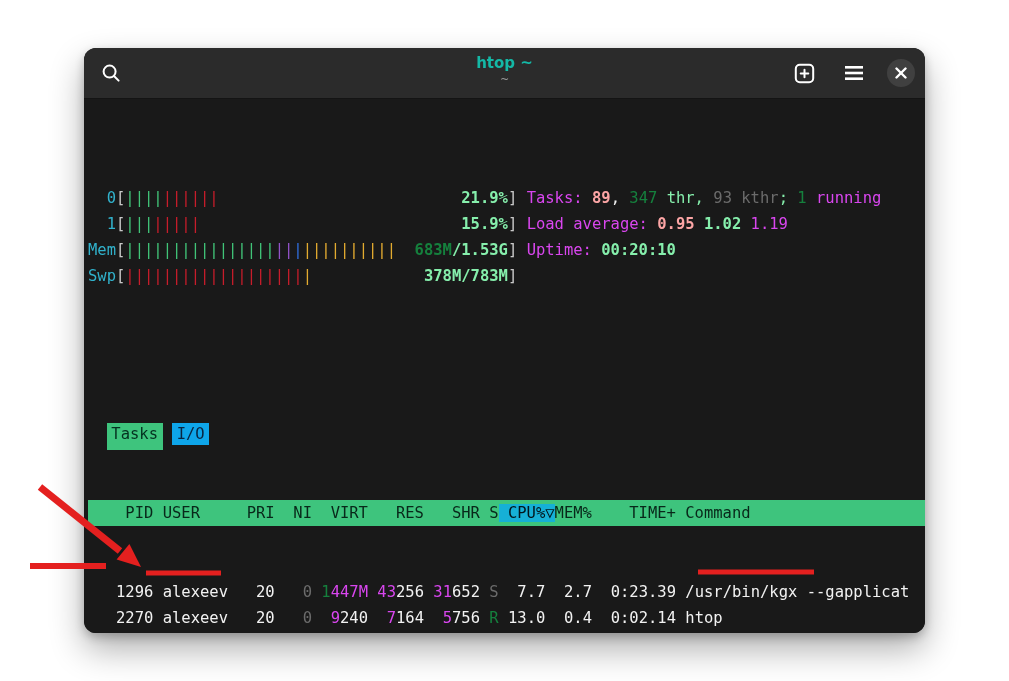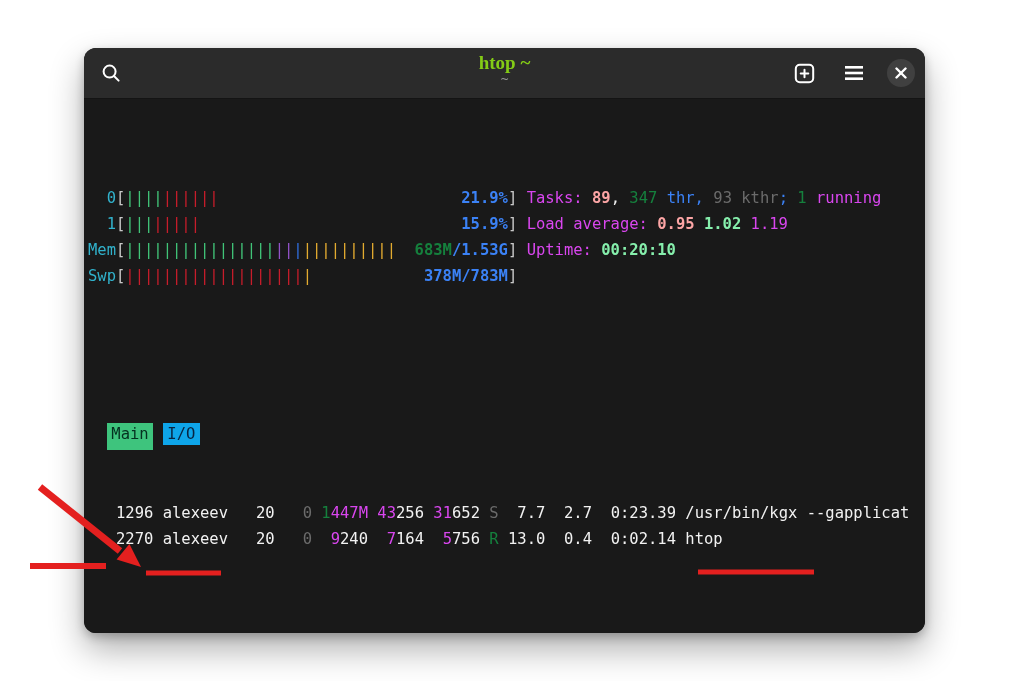--- a/index.html
+++ b/index.html
@@ -10,37 +10,37 @@
           overflow:hidden;}
   
   .titlebar{height:50px;background:#2b2b2b;position:relative;display:flex;align-items:center;
             border-bottom:1px solid #141414;}
   .tb-btn{background:transparent;border:none;width:34px;height:34px;display:flex;align-items:center;
           justify-content:center;cursor:pointer;padding:0;}
   .tb-left{margin-left:10px;}
   .tb-right{position:absolute;right:10px;top:0;height:50px;display:flex;align-items:center;gap:16px;}
   .close-btn{width:28px;height:28px;border-radius:50%;background:#404040;}
   .title-block{position:absolute;left:0;right:0;top:5px;text-align:center;pointer-events:none;}
-  .title{color:#84cc16;font-weight:bold;font-size:19px;line-height:20px;font-family:Liberation Serif, serif;}
+  .title{color:#14b8a6;font-weight:bold;font-size:15px;line-height:20px;}
   .subtitle{color:#9a9a9a;font-size:11px;line-height:13px;}
   
   .term{position:absolute;top:51px;left:0;right:0;bottom:0;background:#191919;
         font-family:"DejaVu Sans Mono","Liberation Mono",monospace;
         font-size:15.5px;line-height:26.3px;color:#f2f2f2;
         padding:33px 0 0 4px;white-space:pre;overflow:hidden;}
   .line{height:26.3px;}
   .mlab{color:#31b2cc;}
   .brk{color:#c9c9c9;}
   .interior{display:inline-block;width:41ch;position:relative;vertical-align:top;}
   .mval{position:absolute;right:0;top:0;font-weight:bold;}
   
   .w{color:#f2f2f2;} .wb{color:#fca5a5;font-weight:bold;}
   .c{color:#d946ef;} .cb{color:#86efac;font-weight:bold;}
   .g{color:#15803d;} .y{color:#15803d;}
-  .gr{color:#3b82f6;margin-top:44px;} .dgr{color:#6b6b6b;}
+  .gr{color:#86efac;margin-top:44px;} .dgr{color:#6b6b6b;}
   .bar-green{color:#41c478;} .bar-red{color:#c81d2b;} .bar-yellow{color:#e3ab30;}
   .bar-purple{color:#9253c9;} .bar-blue{color:#2f6ddb;}
   
   .tab{display:inline-block;height:22px;line-height:22px;padding:0 .5ch;vertical-align:top;
        margin-top:2px;cursor:pointer;}
   .tab-gap{display:inline-block;width:1ch;}
   .tab.green{background:#3ec47d;color:#053120;box-shadow:0 5px 0 0 #3ec47d;}
   .tab.blue{background:#0ea5e9;color:#082441;}
   
   .thead{background:#3ec47d;color:#08281a;height:26.3px;}
@@ -87,21 +87,22 @@
           <line x1="1.5" y1="1.5" x2="10.5" y2="10.5" stroke="#ffffff" stroke-width="2.4" stroke-linecap="round"></line>
           <line x1="10.5" y1="1.5" x2="1.5" y2="10.5" stroke="#ffffff" stroke-width="2.4" stroke-linecap="round"></line>
         </svg>
       </button>
     </div>
   </div>
 
   <div class="term">
     <div id="meter-lines"><div class="line"><span class="mlab">  0</span><span class="brk">[</span><span class="interior"><span class="bar-green">||||</span><span class="bar-red">||||||</span><span class="mval"><span class="gr">21.9%</span></span></span><span class="brk">]</span><span class="w"> </span><span><span class="c">Tasks: </span><span class="wb">89</span><span class="w">, </span><span class="g">347</span><span class="gr"> thr, </span><span class="dgr">93 kthr</span><span class="gr">; </span><span class="g">1</span><span class="c"> running</span></span></div><div class="line"><span class="mlab">  1</span><span class="brk">[</span><span class="interior"><span class="bar-green">|||</span><span class="bar-red">|||||</span><span class="mval"><span class="gr">15.9%</span></span></span><span class="brk">]</span><span class="w"> </span><span><span class="c">Load average: </span><span class="wb">0.95</span><span class="cb"> 1.02</span><span class="c"> 1.19</span></span></div><div class="line"><span class="mlab">Mem</span><span class="brk">[</span><span class="interior"><span class="bar-green">||||||||||||||||</span><span class="bar-purple">||</span><span class="bar-blue">|</span><span class="bar-yellow">||||||||||</span><span class="mval"><span class="y">683M</span><span class="gr">/1.53G</span></span></span><span class="brk">]</span><span class="w"> </span><span><span class="c">Uptime: </span><span class="cb">00:20:10</span></span></div><div class="line"><span class="mlab">Swp</span><span class="brk">[</span><span class="interior"><span class="bar-red">|||||||||||||||||||</span><span class="bar-yellow">|</span><span class="mval"><span class="gr">378M/783M</span></span></span><span class="brk">]</span></div></div>
     <div class="line"> </div>
-    <div class="line" id="tabs-line"><span class="w">  </span><span class="tab green active">Main</span><span class="tab-gap"></span><span class="tab blue">I/O</span><span class="tab-gap"></span></div>
+    <div class="line" id="tabs-line"><span class="w">  </span><span class="tab green active">Tasks</span><span class="tab-gap"></span><span class="tab blue">I/O</span><span class="tab-gap"></span></div>
+    <div class="thead" id="table-header"><span class="hgreen">    PID USER     PRI  NI  VIRT   RES   SHR S</span><span class="hcyan"> CPU%▽</span><span class="hgreen">MEM%    TIME+ Command</span></div>
     <div id="rows"><div class="row"><span class="w">   1296 alexeev   20</span><span class="dgr">   0</span><span class="w"> </span><span class="g">1</span><span class="c">447M</span><span class="w"> </span><span class="c">43</span><span class="w">256</span><span class="w"> </span><span class="c">31</span><span class="w">652</span><span class="dgr"> S</span><span class="w">  7.7  2.7  0:23.39</span><span class="w"> /usr/bin/kgx --gapplicat</span></div><div class="row"><span class="w">   2270 alexeev   20</span><span class="dgr">   0</span><span class="w">  </span><span class="c">9</span><span class="w">240</span><span class="w">  </span><span class="c">7</span><span class="w">164</span><span class="w">  </span><span class="c">5</span><span class="w">756</span><span class="g"> R</span><span class="w"> 13.0  0.4  0:02.14</span><span class="w"> htop</span></div><div class="row"></div></div>
     
   </div>
 </div>
 
 <svg class="annot" width="1009" height="681" viewBox="0 0 1009 681">
   <line x1="30" y1="566" x2="106" y2="566" stroke="#e4201f" stroke-width="6"></line>
   <line x1="40" y1="487" x2="120" y2="551" stroke="#e4201f" stroke-width="7"></line>
   <polygon points="141,567 116.6,559.6 129.4,543.9" fill="#e4201f"></polygon>
   <line x1="146" y1="573" x2="221" y2="573" stroke="#e4201f" stroke-width="5"></line>

